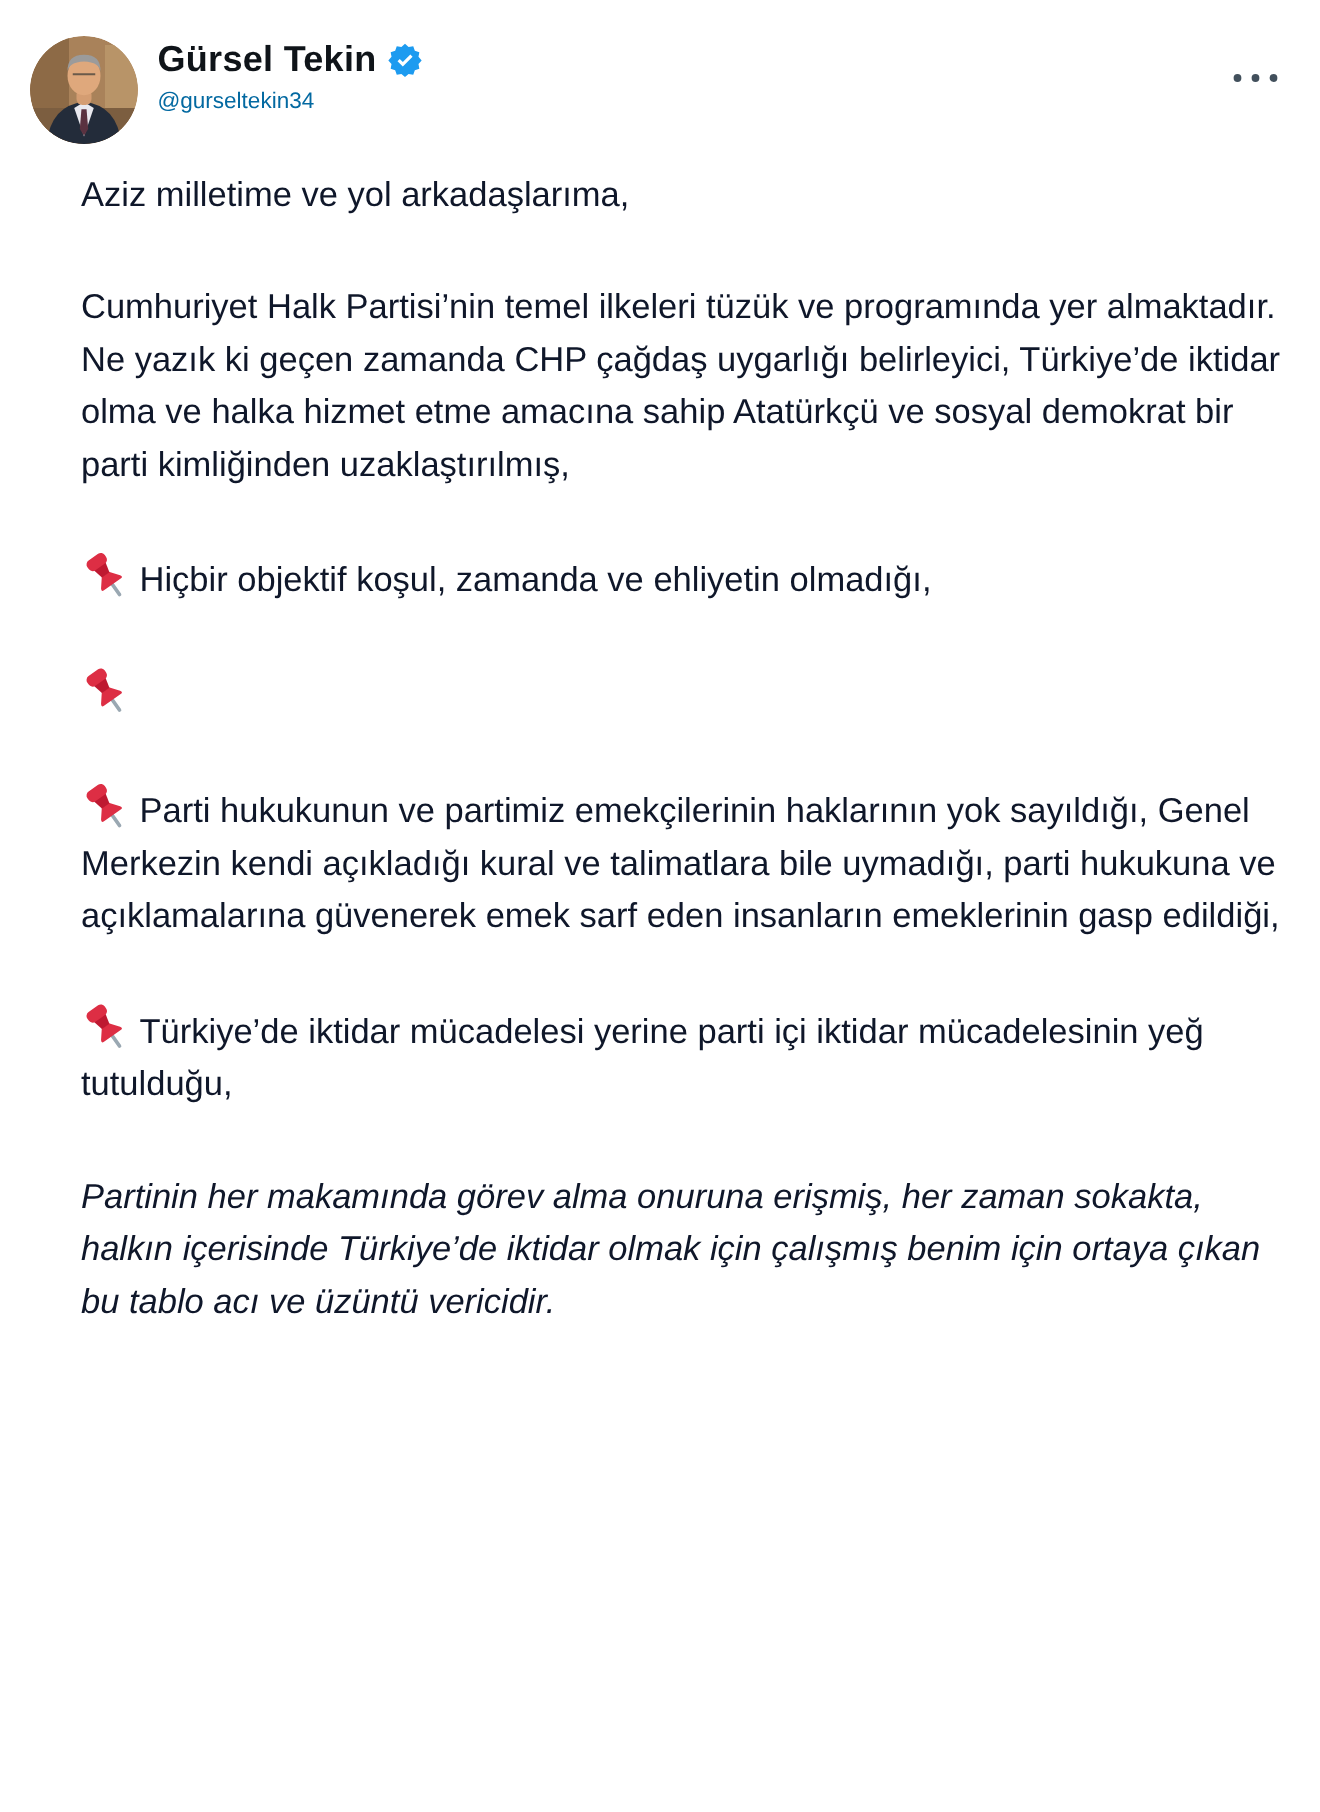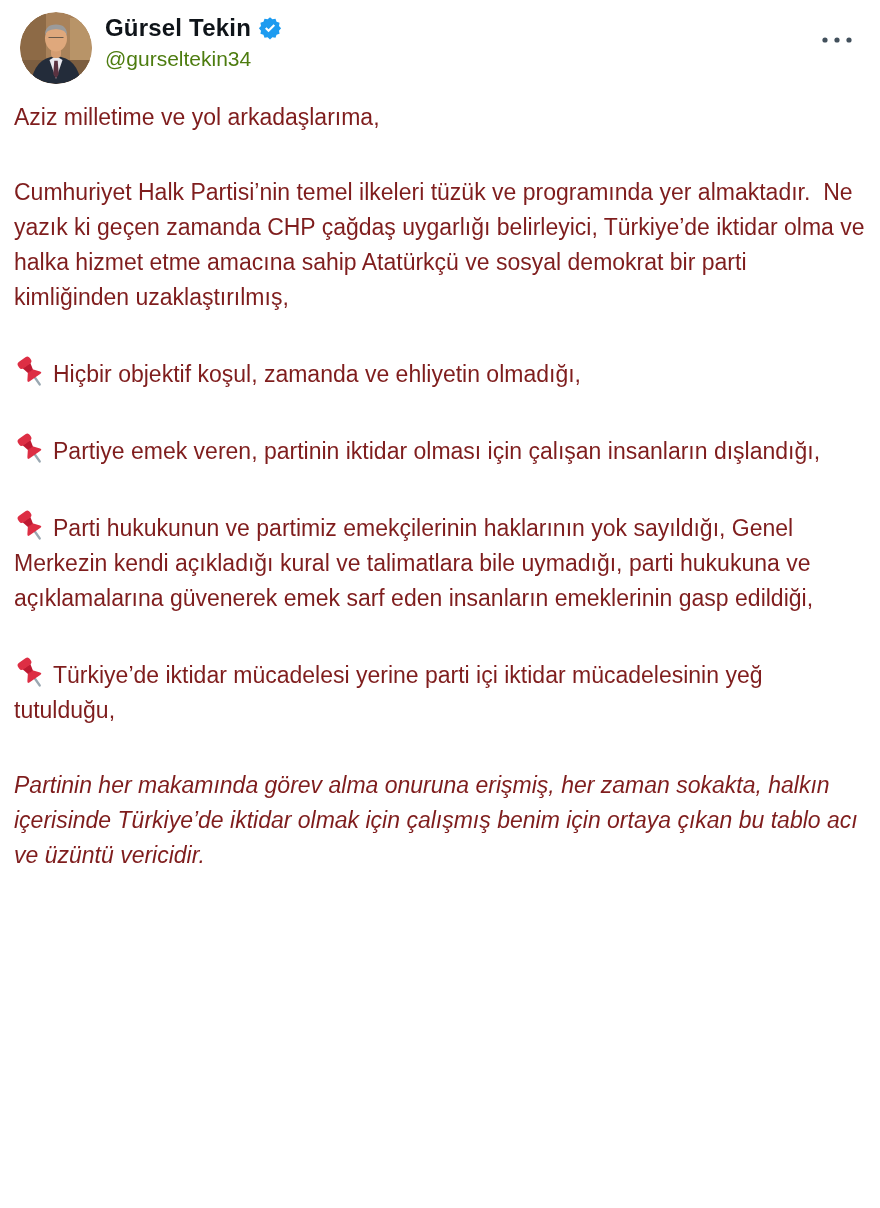--- a/index.html
+++ b/index.html
@@ -2,45 +2,45 @@
 <html><head>
 <meta charset="utf-8">
 <style>
   * { margin: 0; padding: 0; box-sizing: border-box; }
   html, body {
     width: 880px; height: 1208px;
     background: #ffffff;
     font-family: "Liberation Sans", "DejaVu Sans", sans-serif;
     overflow: hidden;
   }
-  .tweet-card { width: 880px; height: 1208px; padding: 10px 14px 0 14px; position: relative; }
+  .tweet-card { width: 880px; height: 1208px; padding: 22px 14px 0 14px; position: relative; }
 
   
   .tweet-header { display: flex; align-items: flex-start; margin-bottom: 16px; position: relative; }
   .avatar {
     width: 72px; height: 72px; border-radius: 50%;
     overflow: hidden; flex: 0 0 auto; margin-left: 6px; margin-top: 2px;
     cursor: pointer;
   }
   .avatar svg { display: block; width: 100%; height: 100%; }
   .user-block { margin-left: 13px; padding-top: 4px; }
   .name-row { display: flex; align-items: center; gap: 7px; }
   .display-name {
     font-size: 24px; font-weight: bold; color: #0f1419;
     letter-spacing: 0.2px; cursor: pointer;
   }
   .verified-badge { width: 24px; height: 24px; display: inline-block; }
-  .user-handle { font-size: 21px; color: #4d7c0f; margin-top: 5px; cursor: pointer; }
+  .user-handle { font-size: 15px; color: #0369a1; margin-top: 5px; cursor: pointer; }
   .more-button {
     position: absolute; right: 6px; top: 18px;
     background: none; border: none; cursor: pointer; padding: 6px;
   }
 
   
-  .tweet-body { color: #7f1d1d; font-size: 23px; line-height: 35px; }
+  .tweet-body { color: #0f172a; font-size: 23px; line-height: 35px; margin-left: 40px; }
   .tweet-paragraph { margin-bottom: 40px; white-space: pre-wrap; }
   .bullet-item { margin-bottom: 40px; white-space: pre-wrap; }
   .pin-icon {
     width: 34px; height: 34px; display: inline-block;
     vertical-align: -7px; margin-right: 5px;
   }
   .closing-paragraph { margin-bottom: 0; font-style: italic; }
 </style>
 </head>
 <body>
@@ -112,21 +112,21 @@
 
     <p class="tweet-paragraph"><span>Cumhuriyet Halk Partisi’nin temel ilkeleri tüzük ve programında yer almaktadır.  Ne yazık ki geçen zamanda CHP çağdaş uygarlığı belirleyici, Türkiye’de iktidar olma ve halka hizmet etme amacına sahip Atatürkçü ve sosyal demokrat bir parti kimliğinden uzaklaştırılmış,</span></p>
 
     <p class="bullet-item"><svg class="pin-icon">
           <use href="#pin-symbol"></use>
         </svg><span>Hiçbir objektif koşul, zamanda ve ehliyetin olmadığı,</span></p>
 
 
     <p class="bullet-item"><svg class="pin-icon">
           <use href="#pin-symbol"></use>
-        </svg><span>Partiye emek veren, partinin iktidar olması için çalışan insanların dışlandığı,</span></p>
+        </svg></p>
 
     <p class="bullet-item"><svg class="pin-icon">
           <use href="#pin-symbol"></use>
         </svg><span>Parti hukukunun ve partimiz emekçilerinin haklarının yok sayıldığı, Genel Merkezin kendi açıkladığı kural ve talimatlara bile uymadığı, parti hukukuna ve açıklamalarına güvenerek emek sarf eden insanların emeklerinin gasp edildiği,</span></p>
 
     <p class="bullet-item"><svg class="pin-icon">
           <use href="#pin-symbol"></use>
         </svg><span>Türkiye’de iktidar mücadelesi yerine parti içi iktidar mücadelesinin yeğ tutulduğu,</span></p>
 
 

